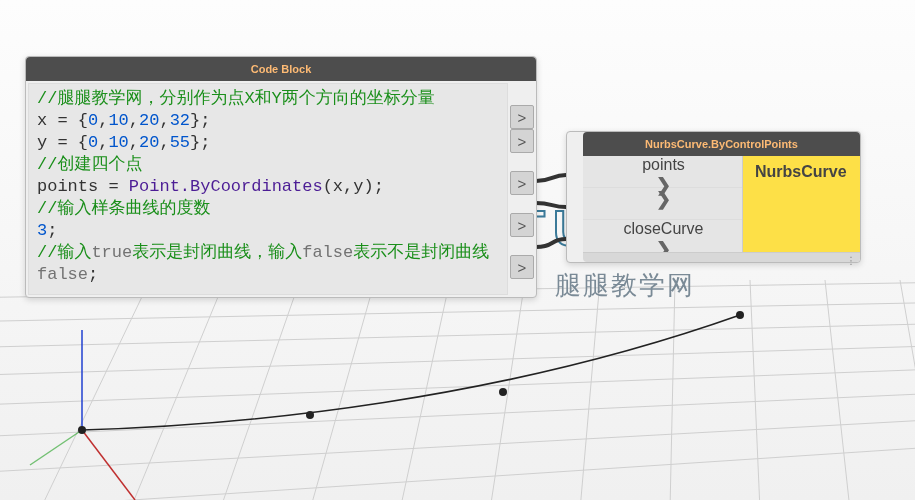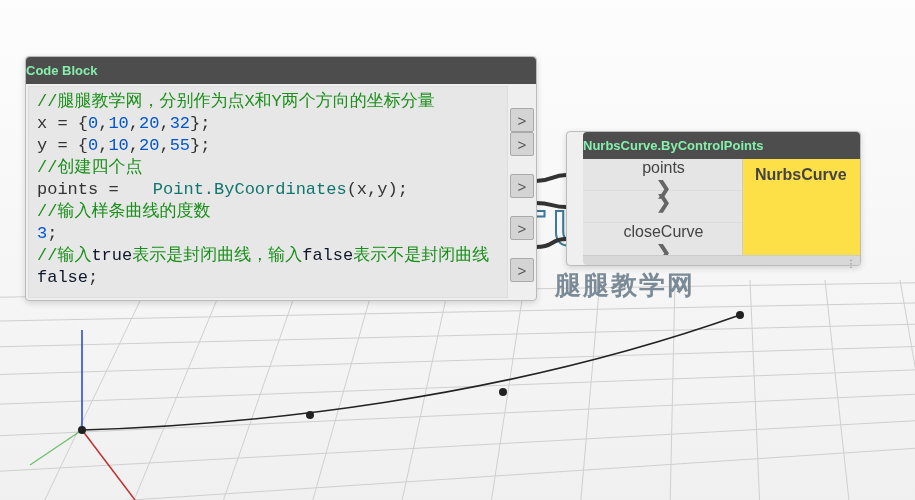--- a/index.html
+++ b/index.html
@@ -30,39 +30,40 @@
     letter-spacing: 8px;
     color: transparent;
     -webkit-text-stroke: 2px #3b7a99;
     z-index: 6;
     pointer-events: none;
   }
   .watermark-sub {
     position: absolute;
     left: 555px; top: 268px;
     font-size: 26px;
-    font-weight: 700;
+    font-weight: 400;
     color: #7a8a96;
     z-index: 6;
     pointer-events: none;
     letter-spacing: 2px;
   }
   
   .node {
     position: absolute;
     background: #efefef;
     border: 1px solid #bbb;
     border-radius: 4px;
     box-shadow: 0 2px 6px rgba(0,0,0,0.15);
     z-index: 10;
   }
   .node-header {
     background: #4d4d4d;
-    color: #86efac;
-    font-size: 13px;
+    color: #fdba74;
+    text-align: center;
+    font-size: 11px;
     font-weight: 600;
     padding: 6px 0;
     border-radius: 4px 4px 0 0;
   }
   
   #code-block { left: 25px; top: 56px; width: 512px; }
   .code-body {
     display: flex;
   }
   .code-area {
@@ -87,22 +88,22 @@
     width: 24px; height: 24px;
     background: #d4d4d4;
     border: 1px solid #aaa;
     border-radius: 2px;
     display: flex; align-items: center; justify-content: center;
     font-size: 15px; color: #555;
     cursor: pointer;
   }
   .c-comment { color: #1a8f1a; }
   .c-num { color: #0055cc; }
-  .c-func { color: #0f766e; margin-left: 24px; }
-  .c-kw { color: #0f172a; }
+  .c-func { color: #4c1d95; }
+  .c-kw { color: #737373; }
   
   #nurbs-node { left: 566px; top: 131px; width: 295px; padding-left: 16px; }
   .nurbs-body {
     display: flex;
     font-size: 16px;
   }
   .inputs {
     width: 160px;
     border-right: 1px solid #ccc;
   }

